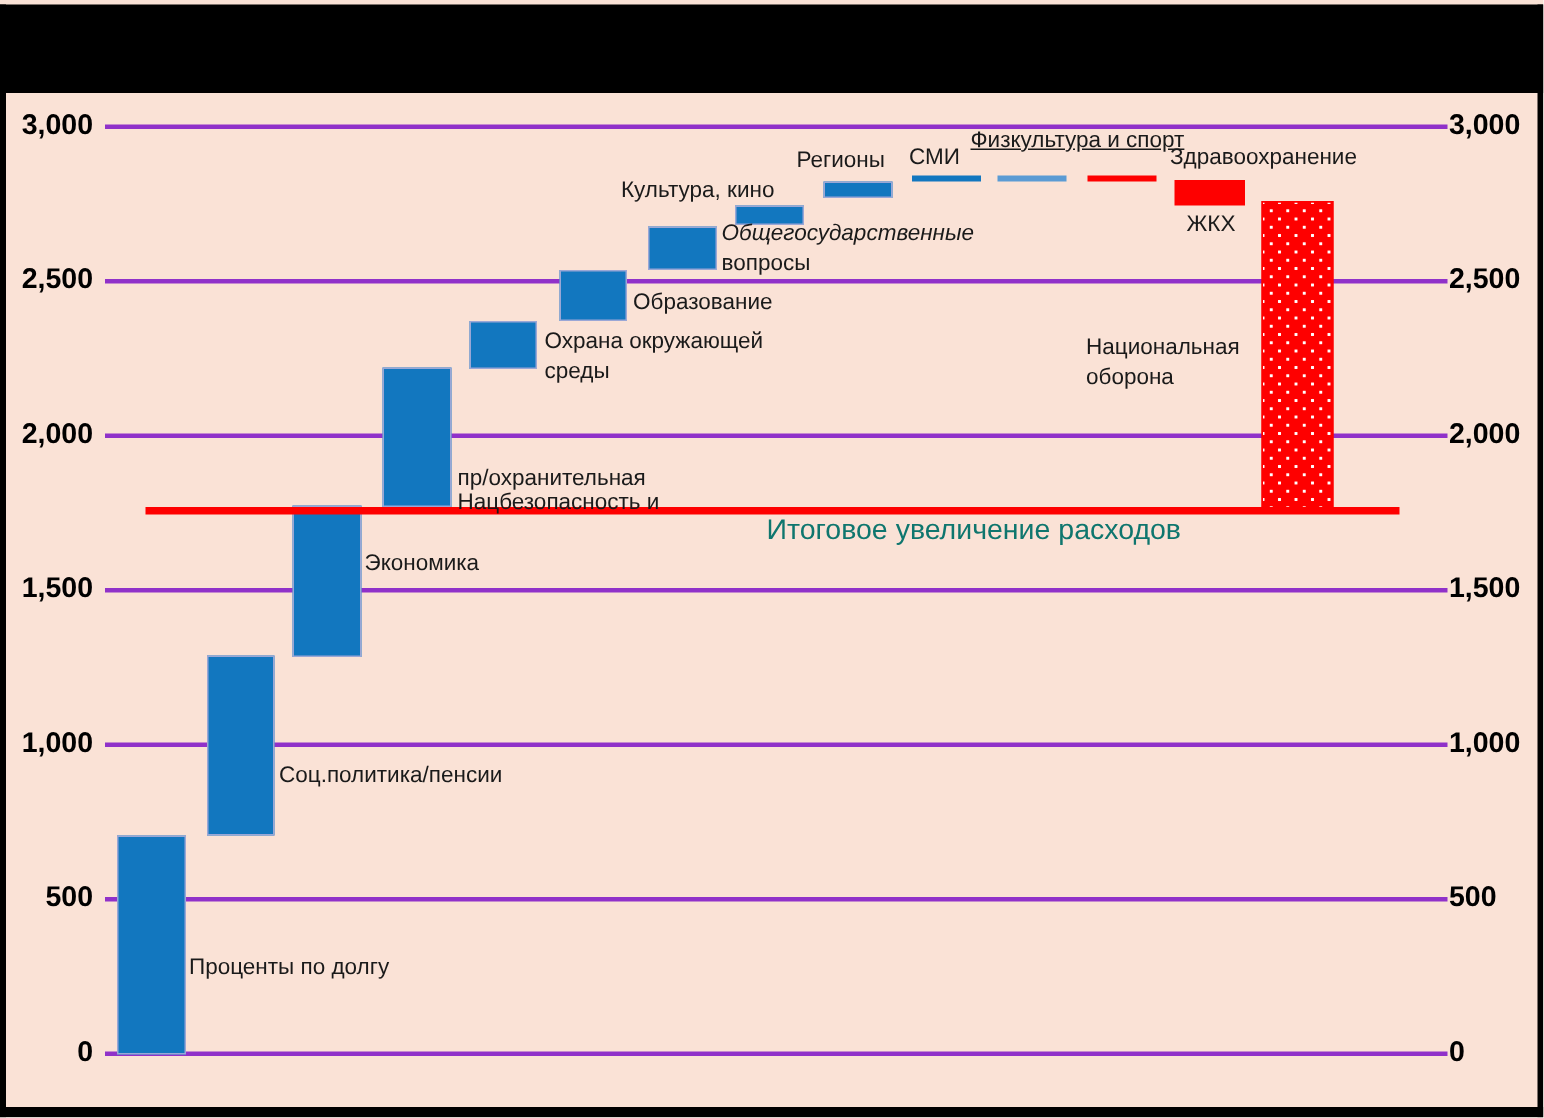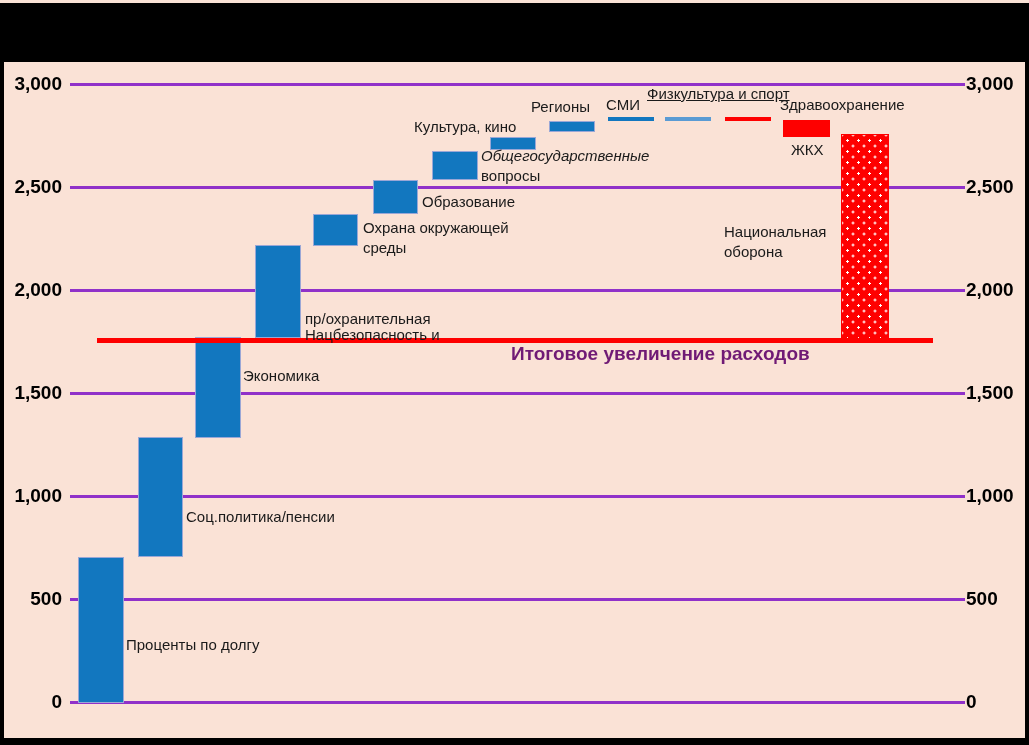--- a/index.html
+++ b/index.html
@@ -53,21 +53,21 @@
 
   
   .total-line{position:absolute;background:#fe0000;height:5px;}
 
   
   .lbl{
     position:absolute;
     font-size:15px;color:#1a1a1a;
     line-height:19px;white-space:pre;
   }
-  .lbl.red{color:#701a75;font-size:19px;font-weight:bold;}
+  .lbl.red{color:#0f766e;font-size:19px;}
 </style>
 </head>
 <body>
 
 <div id="root">
 
   <div class="frame-top"></div>
   <div class="frame-bottom"></div>
   <div class="frame-left"></div>
   <div class="frame-right"></div>

